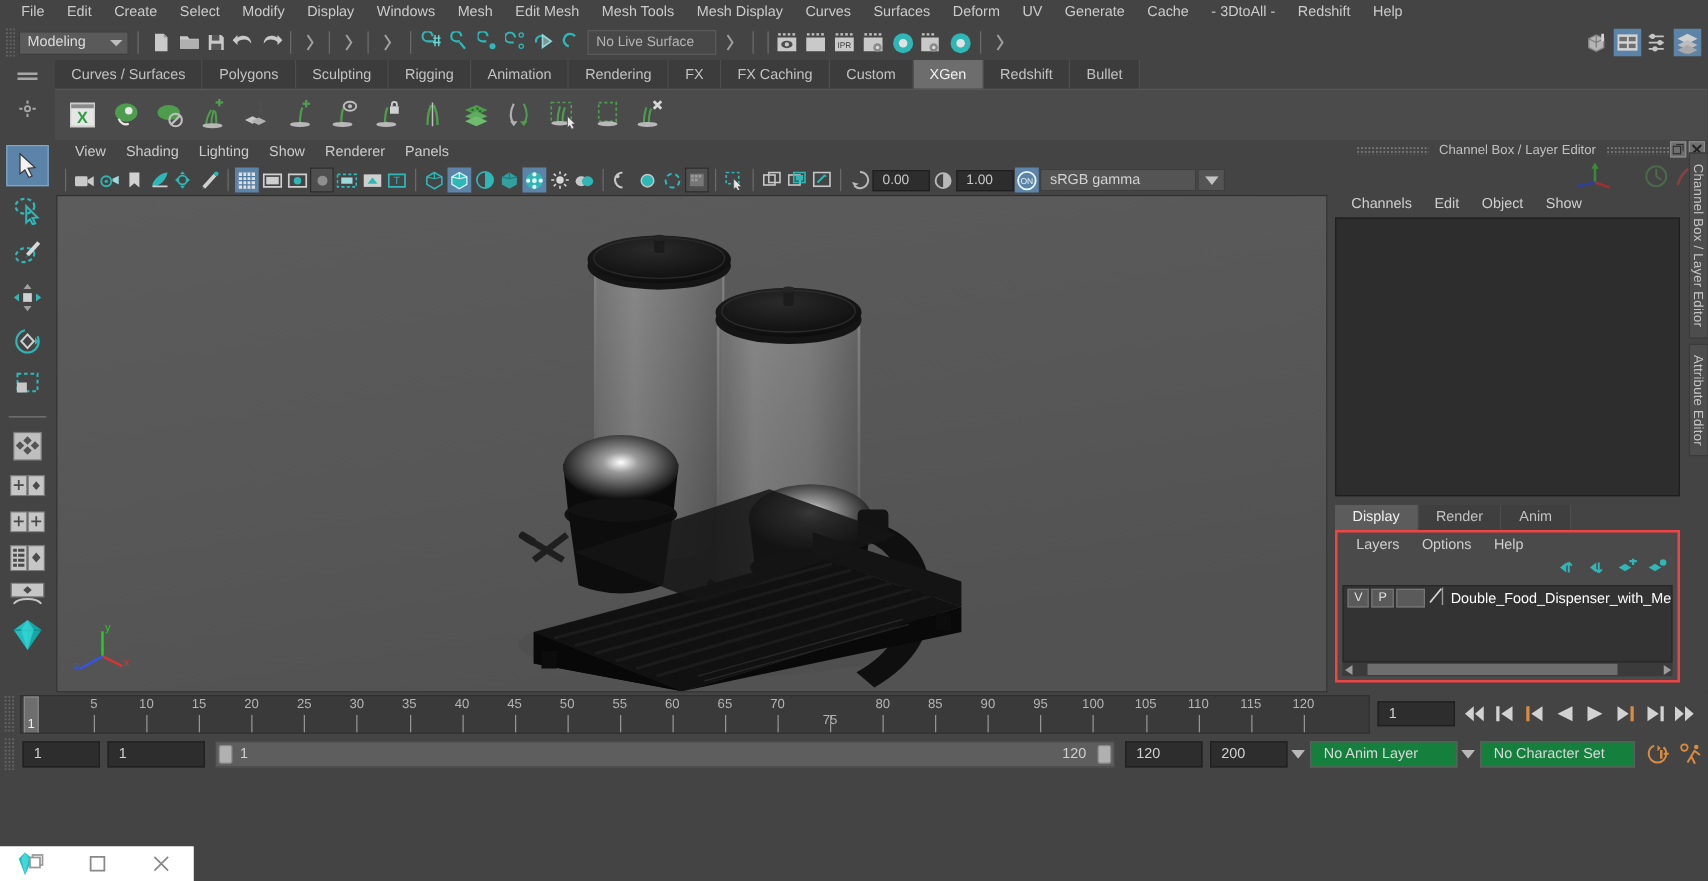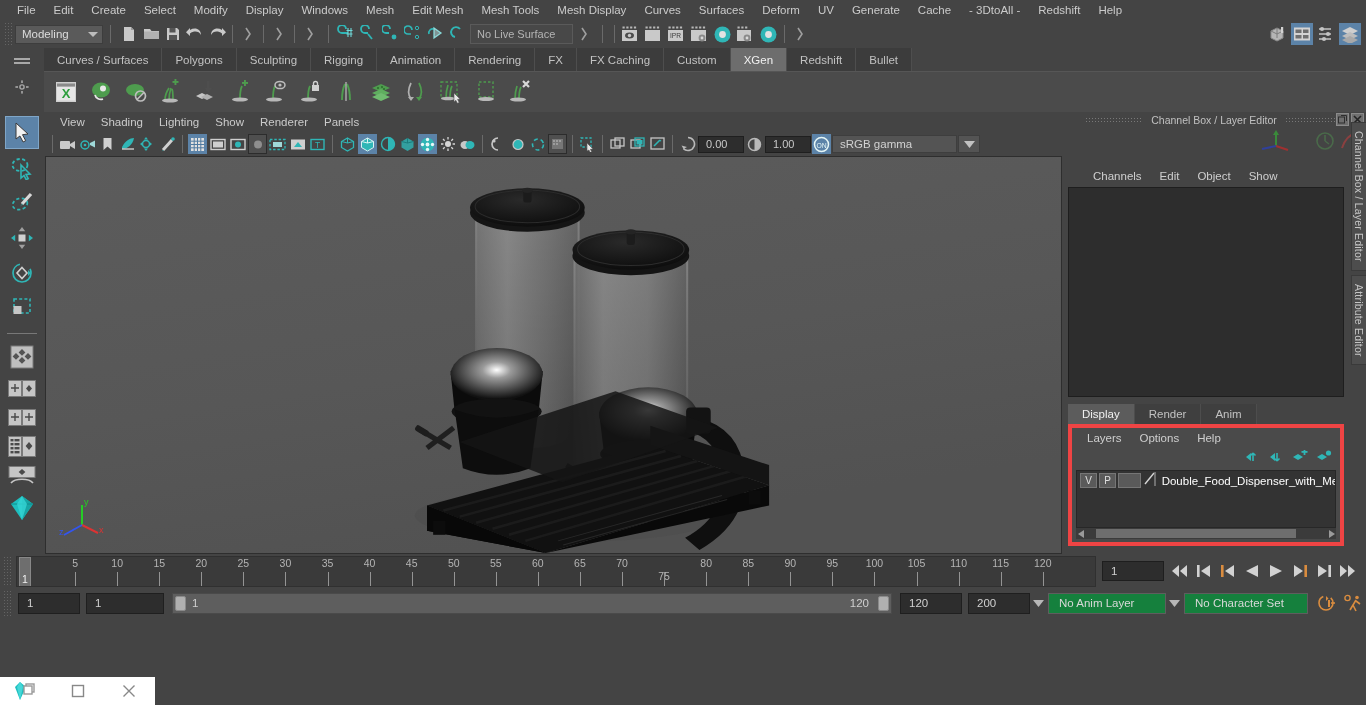--- a/index.html
+++ b/index.html
@@ -131,30 +131,30 @@
   }
   .rp-dots {
     width: 58px; height: 7px;
     background-image: radial-gradient(#787878 40%, transparent 41%);
     background-size: 3px 3px;
   }
   .rp-titletext { margin: 0 8px; white-space: nowrap; }
   .rp-winbtns { position: absolute; right: 2px; top: 1px; display: flex; gap: 2px; }
   .rp-wb { width: 13px; height: 13px; background: #6f6f6f; border: 1px solid #8a8a8a; display: flex; align-items: center; justify-content: center; }
   .rp-gizmo { height: 24px; position: relative; }
-  .rp-menubar { height: 22px; display: flex; align-items: center; font-size: 11.5px; color: #cfcfcf; padding-left: 22px; margin-top: 13px; }
+  .rp-menubar { height: 22px; display: flex; align-items: center; font-size: 11.5px; color: #cfcfcf; padding-left: 10px; }
   .rp-menubar .mi { padding: 0 9px; }
   .channelbox { flex: 1; background: #2d2d2d; margin: 0 22px 0 6px; border: 1px solid #1e1e1e; }
   .layer-tabs { height: 21px; display: flex; align-items: flex-end; padding-left: 6px; margin-top: 6px; }
   .ltab {
     height: 20px; padding: 0 14px; font-size: 11.5px; color: #c2c2c2;
     display: flex; align-items: center; background: #3f3f3f; border-right: 1px solid #4d4d4d;
   }
   .ltab.active { background: #5c5c5c; color: #f0f0f0; }
-  .layerbody { margin: 0 22px 0 6px; background: #4a4a4a; border: 4px solid #ef4444; flex: 0 0 auto; height: 122px; display: flex; flex-direction: column; }
+  .layerbody { margin: 0 22px 0 6px; background: #4a4a4a; border: 2px solid #ef4444; flex: 0 0 auto; height: 122px; display: flex; flex-direction: column; }
   .layer-menubar { height: 20px; display: flex; align-items: center; font-size: 11.5px; color: #cfcfcf; padding-left: 6px; }
   .layer-menubar .mi { padding: 0 9px; }
   .layer-tools { height: 20px; display: flex; align-items: center; justify-content: flex-end; padding-right: 8px; gap: 8px; }
   .layer-list { flex: 1; background: #333333; margin: 2px 4px 0 4px; border: 1px solid #272727; position: relative; }
   .layer-row { height: 19px; display: flex; align-items: center; padding-left: 3px; gap: 2px; }
   .lchip {
     width: 19px; height: 15px; background: #5a5a5a; border: 1px solid #767676;
     font-size: 10px; color: #e0e0e0; display: flex; align-items: center; justify-content: center;
   }
   .lchip.blank { width: 25px; }

